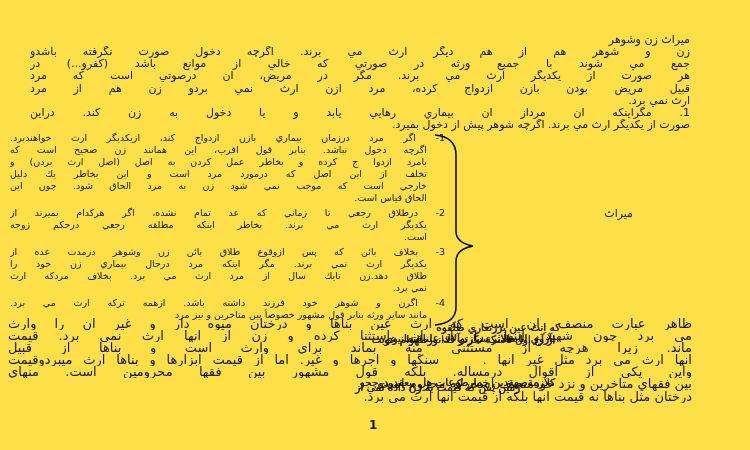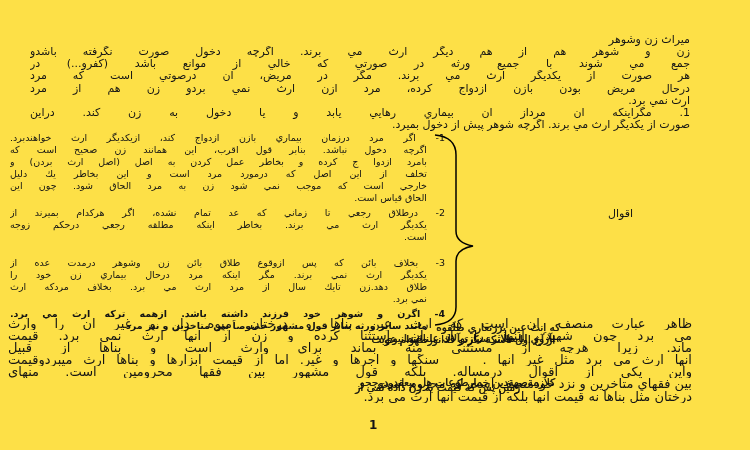--- a/index.html
+++ b/index.html
@@ -63,57 +63,57 @@
 <body>
 
 <div class="page">
 
   <div class="doc-title">ميراث زن وشوهر</div>
 
   <div class="top-block">
     <div class="ln">زن و شوهر هم از هم ديگر ارث مي برند. اگرچه دخول صورت نگرفته باشدو</div>
     <div class="ln">جمع مي شوند با جميع ورثه در صورتي كه خالي از موانع باشد (كفرو...) در</div>
     <div class="ln">هر صورت از يكديگر ارث مي برند. مگر در مريض، آن درصوتي است كه مرد</div>
-    <div class="ln">درحال مريض بودن بازن ازدواج كرده، مرد ازن ارث نمي بردو زن هم از مرد</div>
+    <div class="ln">قبيل مريض بودن بازن ازدواج كرده، مرد ازن ارث نمي بردو زن هم از مرد</div>
     <div class="ln last">ارث نمي برد.</div>
     <div class="ln">1. مگراينكه آن مرداز آن بيماري رهايي يابد و يا دخول به زن كند. دراين</div>
     <div class="ln last">صورت از يكديگر ارث مي برند. اگرچه شوهر پيش از دخول بميرد.</div>
   </div>
 
   <div class="list-block">
     <div class="list-item">
       <div class="ln">1- اگر مرد درزمان بيماري بازن ازدواج كند، ازيكديگر ارث خواهندبرد.</div>
       <div class="ln cont">اگرچه دخول نباشد. بنابر قول اقرب، اين همانند زن صحيح است كه</div>
       <div class="ln cont">بامرد ازدوا ج كرده و بخاطر عمل كردن به اصل (اصل ارث بردن) و</div>
       <div class="ln cont">تخلف از اين اصل كه درمورد مرد است و اين بخاطر يك دليل</div>
       <div class="ln cont">خارجي است كه موجب نمي شود زن به مرد الحاق شود. چون اين</div>
       <div class="ln cont last">الحاق قياس است.</div>
     </div>
     <div class="list-item">
       <div class="ln">2- درطلاق رجعي تا زماني كه عد تمام نشده، اگر هركدام بميرند از</div>
       <div class="ln cont">يكديگر ارث مي برند. بخاطر اينكه مطلقه رجعي درحكم زوجه</div>
       <div class="ln cont last">است.</div>
     </div>
-    <div class="list-item" style="margin-top:14px;">
+    <div class="list-item" style="margin-top:3px;">
       <div class="ln">3- بخلاف بائن كه پس ازوقوع طلاق بائن زن وشوهر درمدت عده از</div>
       <div class="ln cont">يكديگر ارث نمي برند. مگر اينكه مرد درحال بيماري زن خود را</div>
       <div class="ln cont">طلاق دهد.زن تايك سال از مرد ارث مي برد. بخلاف مردكه ارث</div>
       <div class="ln cont last">نمي برد.</div>
     </div>
-    <div class="list-item" style="margin-top:3px;font-weight:bold;">
+    <div class="list-item" style="margin-top:3px;">
       <div class="ln">4- اگرن و شوهر خود فرزند داشته باشد. ازهمه تركه ارث مي برد.</div>
       <div class="ln cont last">مانند ساير ورثه بنابر قول مشهور خصوصاً بين متاخرين و نيز مرد</div>
     </div>
   </div>
 
   <svg class="brace" viewBox="0 0 50 196">
     <path d="M5,3 Q26,5 26,23 L26,99 Q26,111 43,114 Q26,117 26,129 L26,175 Q26,191 5,193" fill="none" stroke="#000000" stroke-width="1.5"></path>
   </svg>
 
-  <div class="aqwal">اقوال</div>
+  <div class="aqwal">ميراث</div>
 
   <div class="bottom-block">
     <div class="ln">ظاهر عبارت منصف آن است كه ارث عين بناها و درختان ميوه دار و غير آن را وارث</div>
     <div class="ln">مي برد چون شهيد اينها را از آن استثنا كرده و زن از آنها ارث نمي برد. قيمت</div>
     <div class="ln">ماند. زيرا هرچه از مستثني منه بماند براي وارث است و بناها از قبيل</div>
     <div class="ln">آنها ارث مي برد مثل غير آنها .&nbsp;&nbsp;&nbsp;&nbsp;سنگها و آجرها و غير. اما از قيمت ابزارها و بناها ارث ميبردوقيمت</div>
     <div class="ln">واين يكي از اقوال درمساله. بلكه قول مشهور بين فقها محرومين است. منهاي</div>
     <div class="ln last">بين فقهاي متاخرين و نزد خودمنصف است كه محروم است.</div>
     <div class="ln last">درختان مثل بناها نه قيمت آنها بلكه از قيمت آنها ارث مي برد.</div>
   </div>

